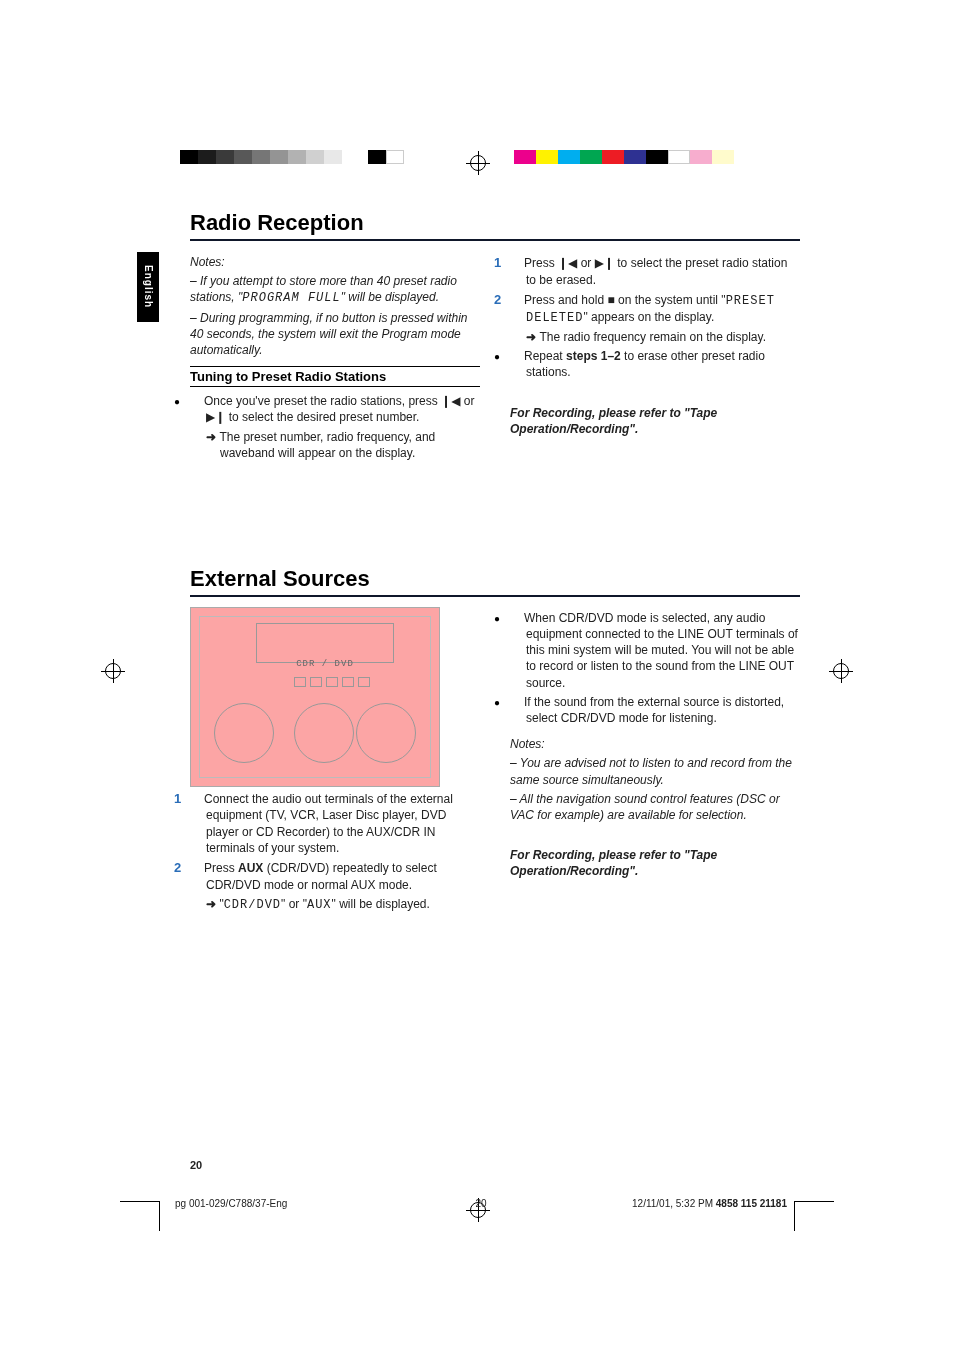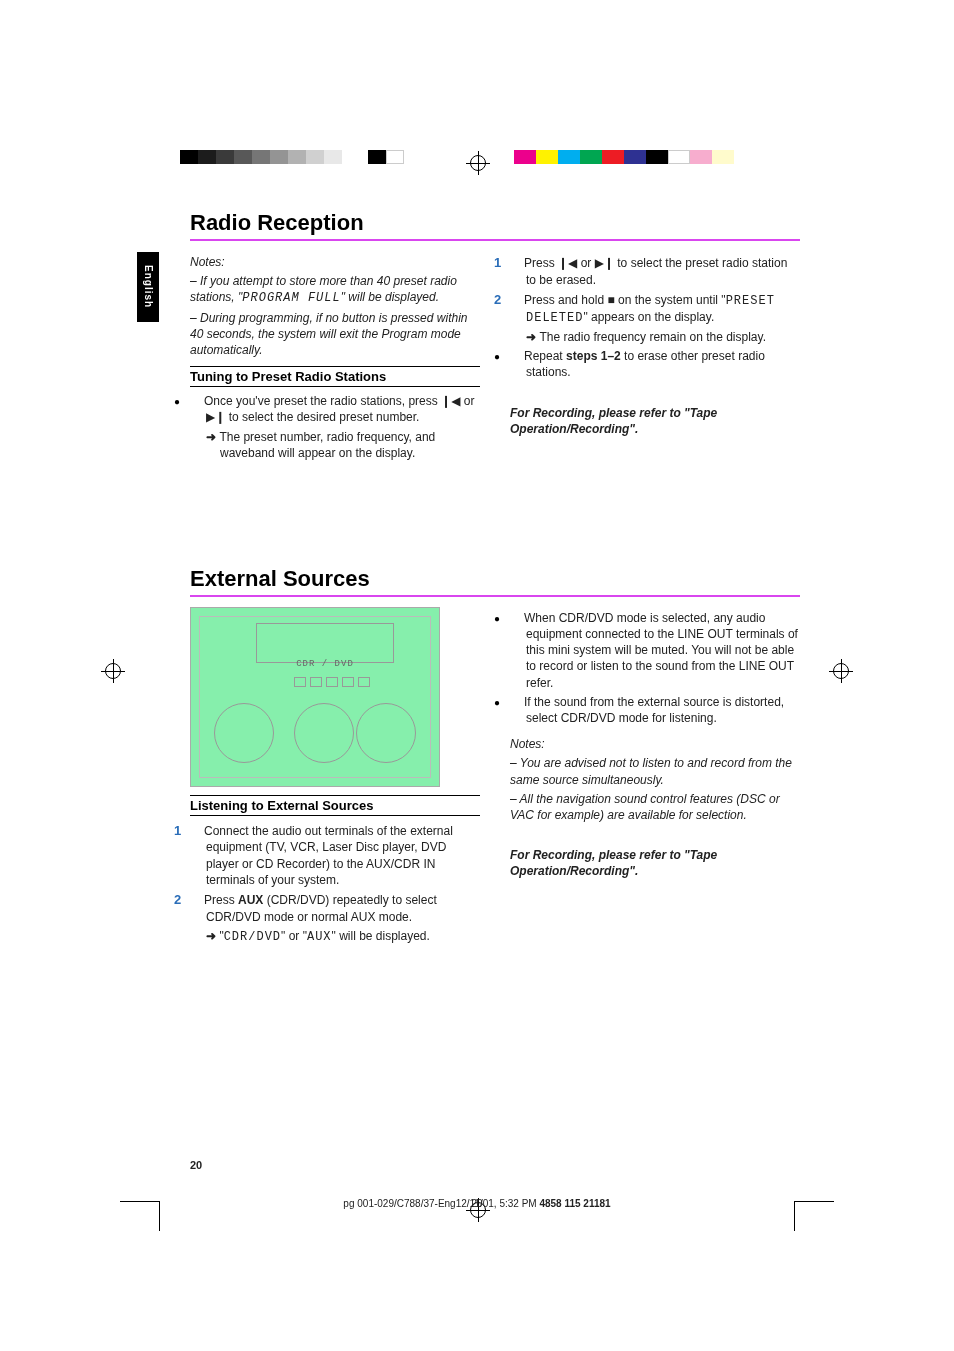--- a/index.html
+++ b/index.html
@@ -43,53 +43,53 @@
     display:flex; align-items:center; justify-content:center;
     writing-mode: vertical-rl; text-orientation: mixed;
   }
 
   
   .page {
     position:absolute; top:210px; left:190px; width:610px;
   }
   h1.section-title {
     font-size:22px; font-weight:bold; color:#000;
-    border-bottom:2px solid #d946ef; padding-bottom:3px; margin-bottom:10px;
+    border-bottom:2px solid #0f172a; padding-bottom:3px; margin-bottom:10px;
   }
   .cols { display:flex; gap:30px; }
   .col { flex:1; min-width:0; }
   h2.sub {
     font-size:13px; font-weight:bold; color:#000;
     border-top:1px solid #000; border-bottom:1px solid #000;
     padding:2px 0; margin:8px 0 6px 0;
   }
   p { line-height:1.35; margin:3px 0; }
   .em { font-style:italic; }
   .bold { font-weight:bold; }
   .num { color:#2a6db8; font-weight:bold; font-size:13px; display:inline-block; width:14px; }
   .bullet { color:#000; font-size:10px; display:inline-block; width:14px; }
   .arrow { font-weight:bold; }
   .seg { font-family: "Courier New", monospace; letter-spacing:1px;margin-top:42px; }
   .indent { padding-left:16px; text-indent:-16px; }
   .indent-arrow { padding-left:30px; text-indent:-14px; }
   .footer-pg { position:absolute; left:190px; bottom:180px; font-size:11px; font-weight:bold; }
   .footer-line {
-    position:absolute; left:175px; right:175px; bottom:142px;
-    display:flex; justify-content:center; font-size:10px;
+    position:absolute; left:175px; right:167px; bottom:142px;
+    display:flex; justify-content:space-between; font-size:10px;
   }
   .footer-line .ctr { position:absolute; left:50%; transform:translateX(-50%); }
 
   .crop-bl, .crop-br { position:absolute; bottom:120px; width:40px; height:30px; }
   .crop-bl { left:120px; border-top:1px solid #000; border-right:1px solid #000; }
   .crop-br { right:120px; border-top:1px solid #000; border-left:1px solid #000; }
 
   
   .device-box {
     width:250px; height:180px; border:1px solid #aaa; position:relative;
-    font-size:7px; color:#666; background:#86efac;
+    font-size:7px; color:#666; background:#fca5a5;
   }
   .device-box .panel {
     position:absolute; inset:8px; border:1px solid #bbb;
   }
   .device-box .disp {
     position:absolute; top:6px; left:56px; right:36px; height:40px;
     border:1px solid #999; display:flex; flex-direction:column; align-items:center; justify-content:center;
     font-family:"Courier New", monospace; letter-spacing:1px; font-size:9px;
   }
   .device-box .wheel {
@@ -200,35 +200,34 @@
               <span></span>
               <span></span>
               <span></span>
             </div>
           <div class="wheel l"></div>
           <div class="wheel c"></div>
           <div class="wheel r"></div>
         </div>
       </div>
 
-      <h2 class="sub">Listening to External Sources</h2>
       <p class="indent">
         <span class="num">1</span><span>Connect the audio out terminals of the external equipment (TV, VCR, Laser Disc player, DVD player or CD Recorder) to the AUX/CDR IN terminals of your system.</span>
       </p>
       <p class="indent">
         <span class="num">2</span><span>Press </span><span class="bold">AUX</span><span> (CDR/DVD) repeatedly to select CDR/DVD mode or normal AUX mode.</span>
       </p>
       <p class="indent-arrow">
         <span class="arrow">➜ </span><span>"</span><span class="seg">CDR/DVD</span><span>" or "</span><span class="seg">AUX</span><span>" will be displayed.</span>
       </p>
     </div>
 
     <div class="col">
       <p class="indent">
-        <span class="bullet">●</span><span>When CDR/DVD mode is selected, any audio equipment connected to the LINE OUT terminals of this mini system will be muted.  You will not be able to record or listen to the sound from the LINE OUT refer.</span>
+        <span class="bullet">●</span><span>When CDR/DVD mode is selected, any audio equipment connected to the LINE OUT terminals of this mini system will be muted.  You will not be able to record or listen to the sound from the LINE OUT source.</span>
       </p>
       <p class="indent">
         <span class="bullet">●</span><span>If the sound from the external source is distorted, select CDR/DVD mode for listening.</span>
       </p>
 
       <p class="em" style="margin-top:10px">Notes:</p>
       <p class="em">– <span>You are advised not to listen to and record from the same source simultaneously.</span></p>
       <p class="em">– <span>All the navigation sound control features (DSC or VAC for example) are available for selection.</span></p>
 
       <p class="em bold" style="margin-top:24px">For Recording, please refer to "Tape Operation/Recording".</p>

